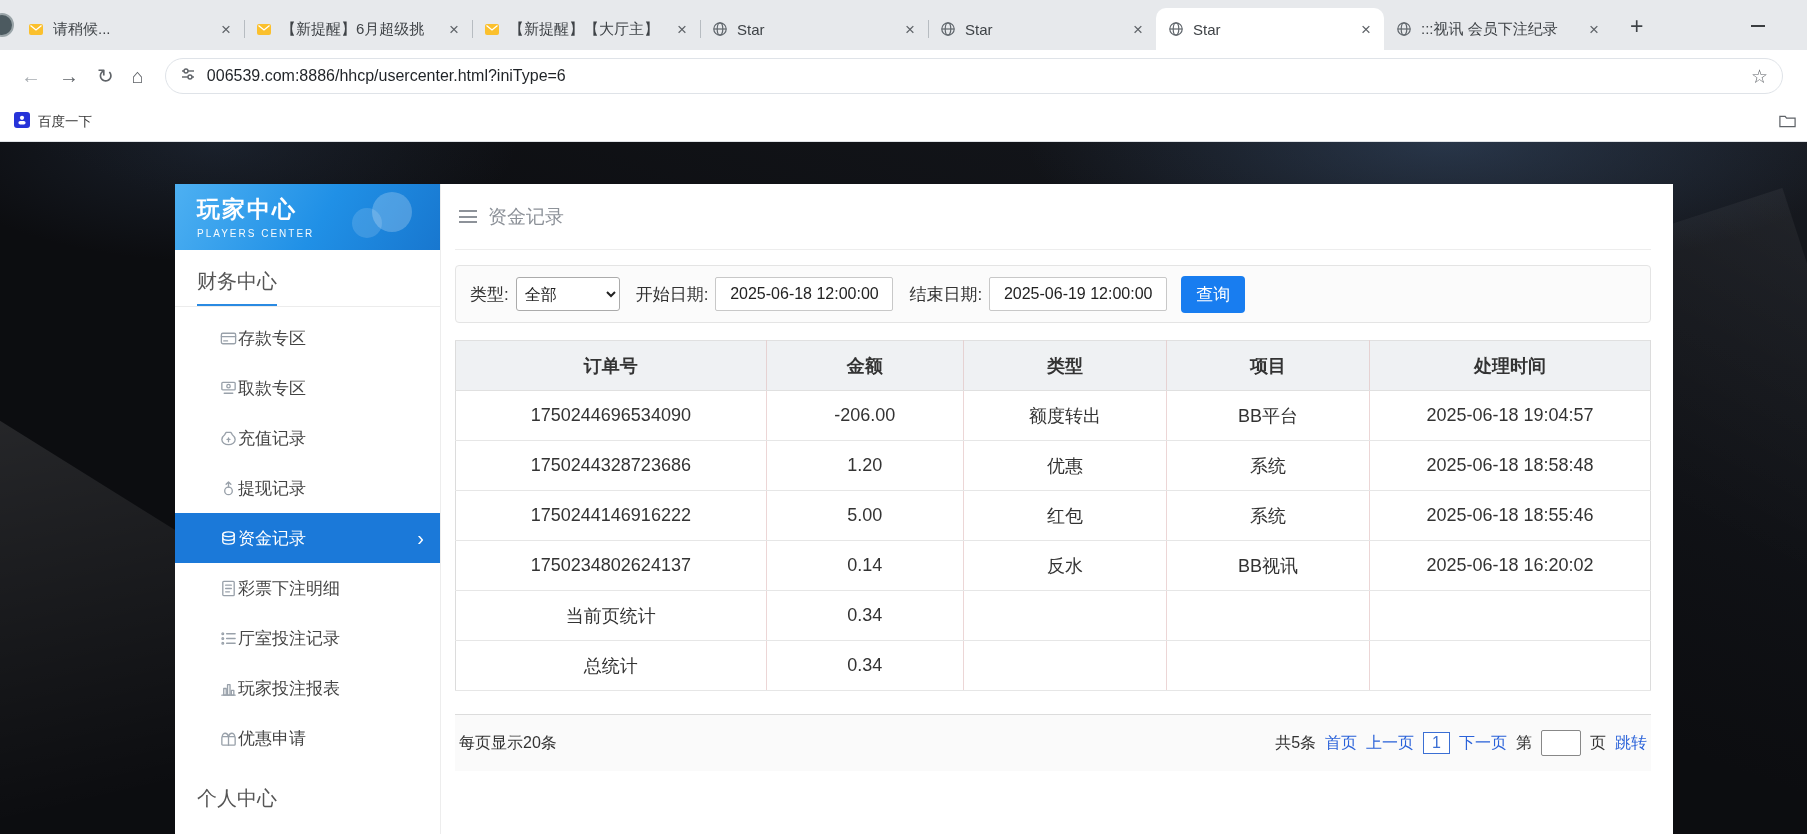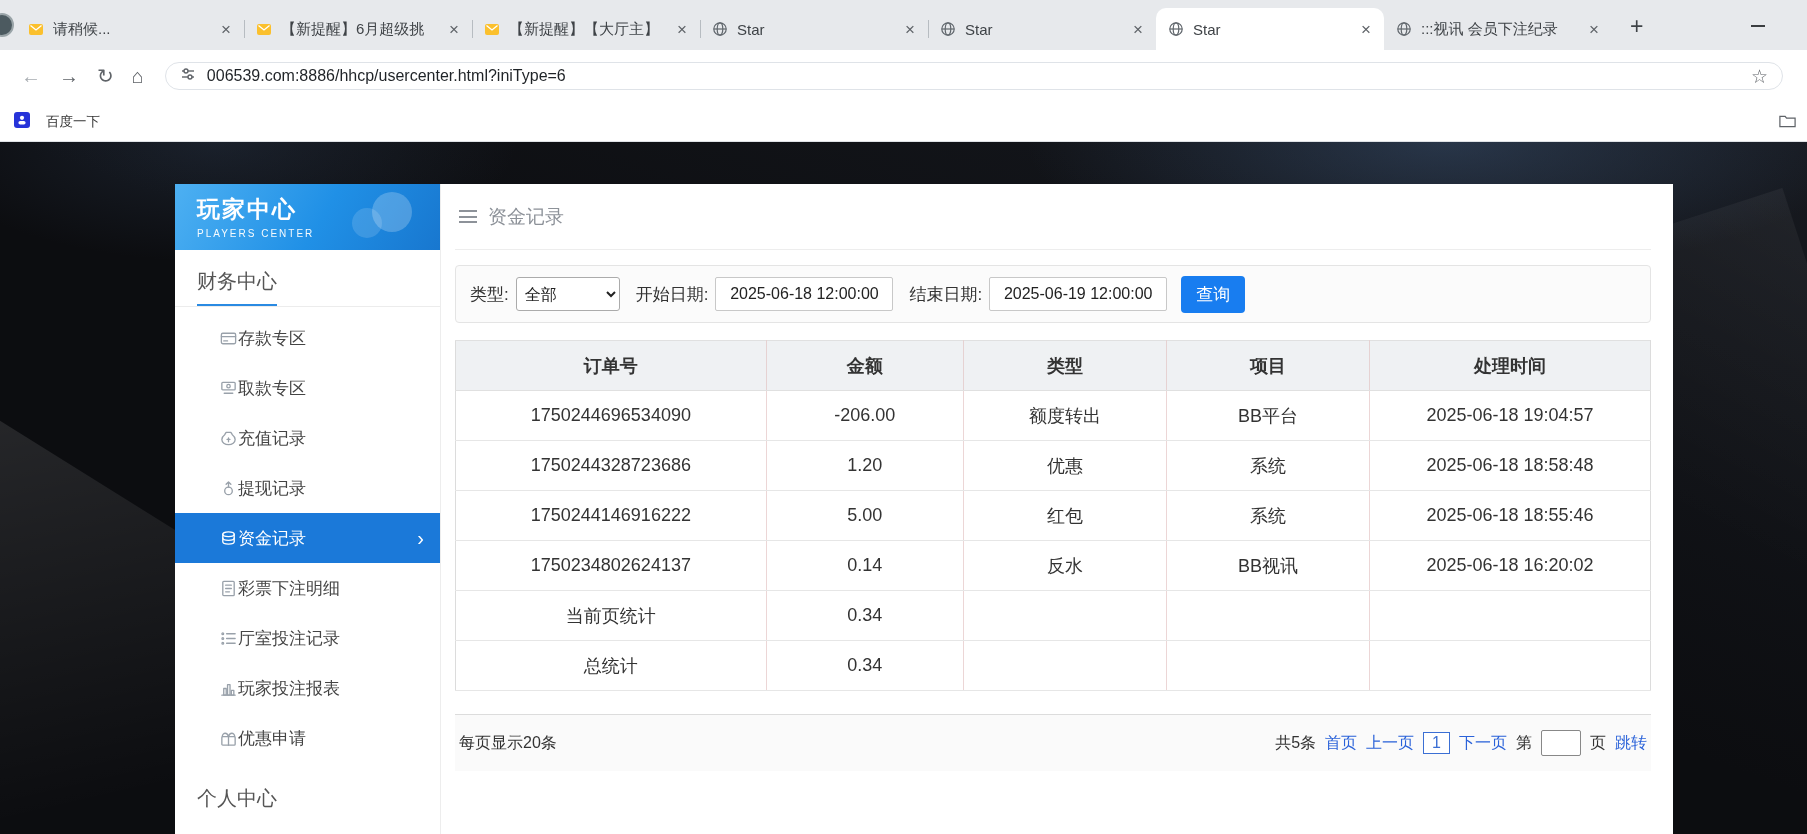--- a/index.html
+++ b/index.html
@@ -14,26 +14,26 @@
   .tab.sep::before { content: ""; position: absolute; left: 0; top: 12px; height: 18px; width: 1px; background: #b7bcc1; }
   .tab .favicon { width: 16px; height: 16px; flex: 0 0 16px; margin-right: 9px; }
   .tab-title { flex: 1; font-size: 15px; color: #3f4347; white-space: nowrap; overflow: hidden; }
   .tab-close { font-size: 17px; color: #5f6368; padding: 0 3px; line-height: 1; }
   .new-tab-btn { font-size: 23px; color: #3f4347; margin: 0 0 10px 12px; padding: 0 6px; }
   .win-min { position: absolute; right: 42px; top: 25px; width: 14px; height: 2px; background: #3a3d40; }
 
   .toolbar { height: 52px; background: #fff; display: flex; align-items: center; padding: 0 12px; }
   .nav-btn { font-size: 20px; color: #5f6368; padding: 4px 9px; }
   .nav-btn.disabled { color: #a7acb1; }
-  .url-pill { flex: 1; height: 28px; margin: 0 12px; border: 1px solid #dfe3e8; border-radius: 18px; background: #fff; display: flex; align-items: center; padding: 0 14px; gap: 11px; }
+  .url-pill { flex: 1; height: 36px; margin: 0 12px; border: 1px solid #dfe3e8; border-radius: 18px; background: #fff; display: flex; align-items: center; padding: 0 14px; gap: 11px; }
   .url-text { font-size: 16px; color: #1f2327; flex: 1; white-space: nowrap; overflow: hidden; }
   .star-btn { font-size: 19px; color: #5f6368; }
 
   .bookmarks { height: 40px; background: #fff; border-bottom: 1px solid #dfe2e6; display: flex; align-items: center; padding: 0 14px; position: relative; }
-  .bookmark { display: flex; align-items: center; gap: 16px; cursor: pointer; }
+  .bookmark { display: flex; align-items: center; gap: 8px; cursor: pointer; }
   .bookmark-label { font-size: 13.5px; color: #333; }
   .bm-folder { position: absolute; right: 10px; top: 10px; }
 
   
   .content { height: 800px; position: relative; overflow: hidden; background: #0c0d10;
     background-image:
       radial-gradient(ellipse 700px 220px at 80% 0%, rgba(70,100,140,0.40), transparent 60%),
       radial-gradient(ellipse 500px 200px at 12% 0%, rgba(60,80,110,0.28), transparent 60%),
       linear-gradient(200deg, rgba(42,48,60,0.35), transparent 45%); }
   .content::before { content: ""; position: absolute; left: -170px; top: 360px; width: 480px; height: 420px;

